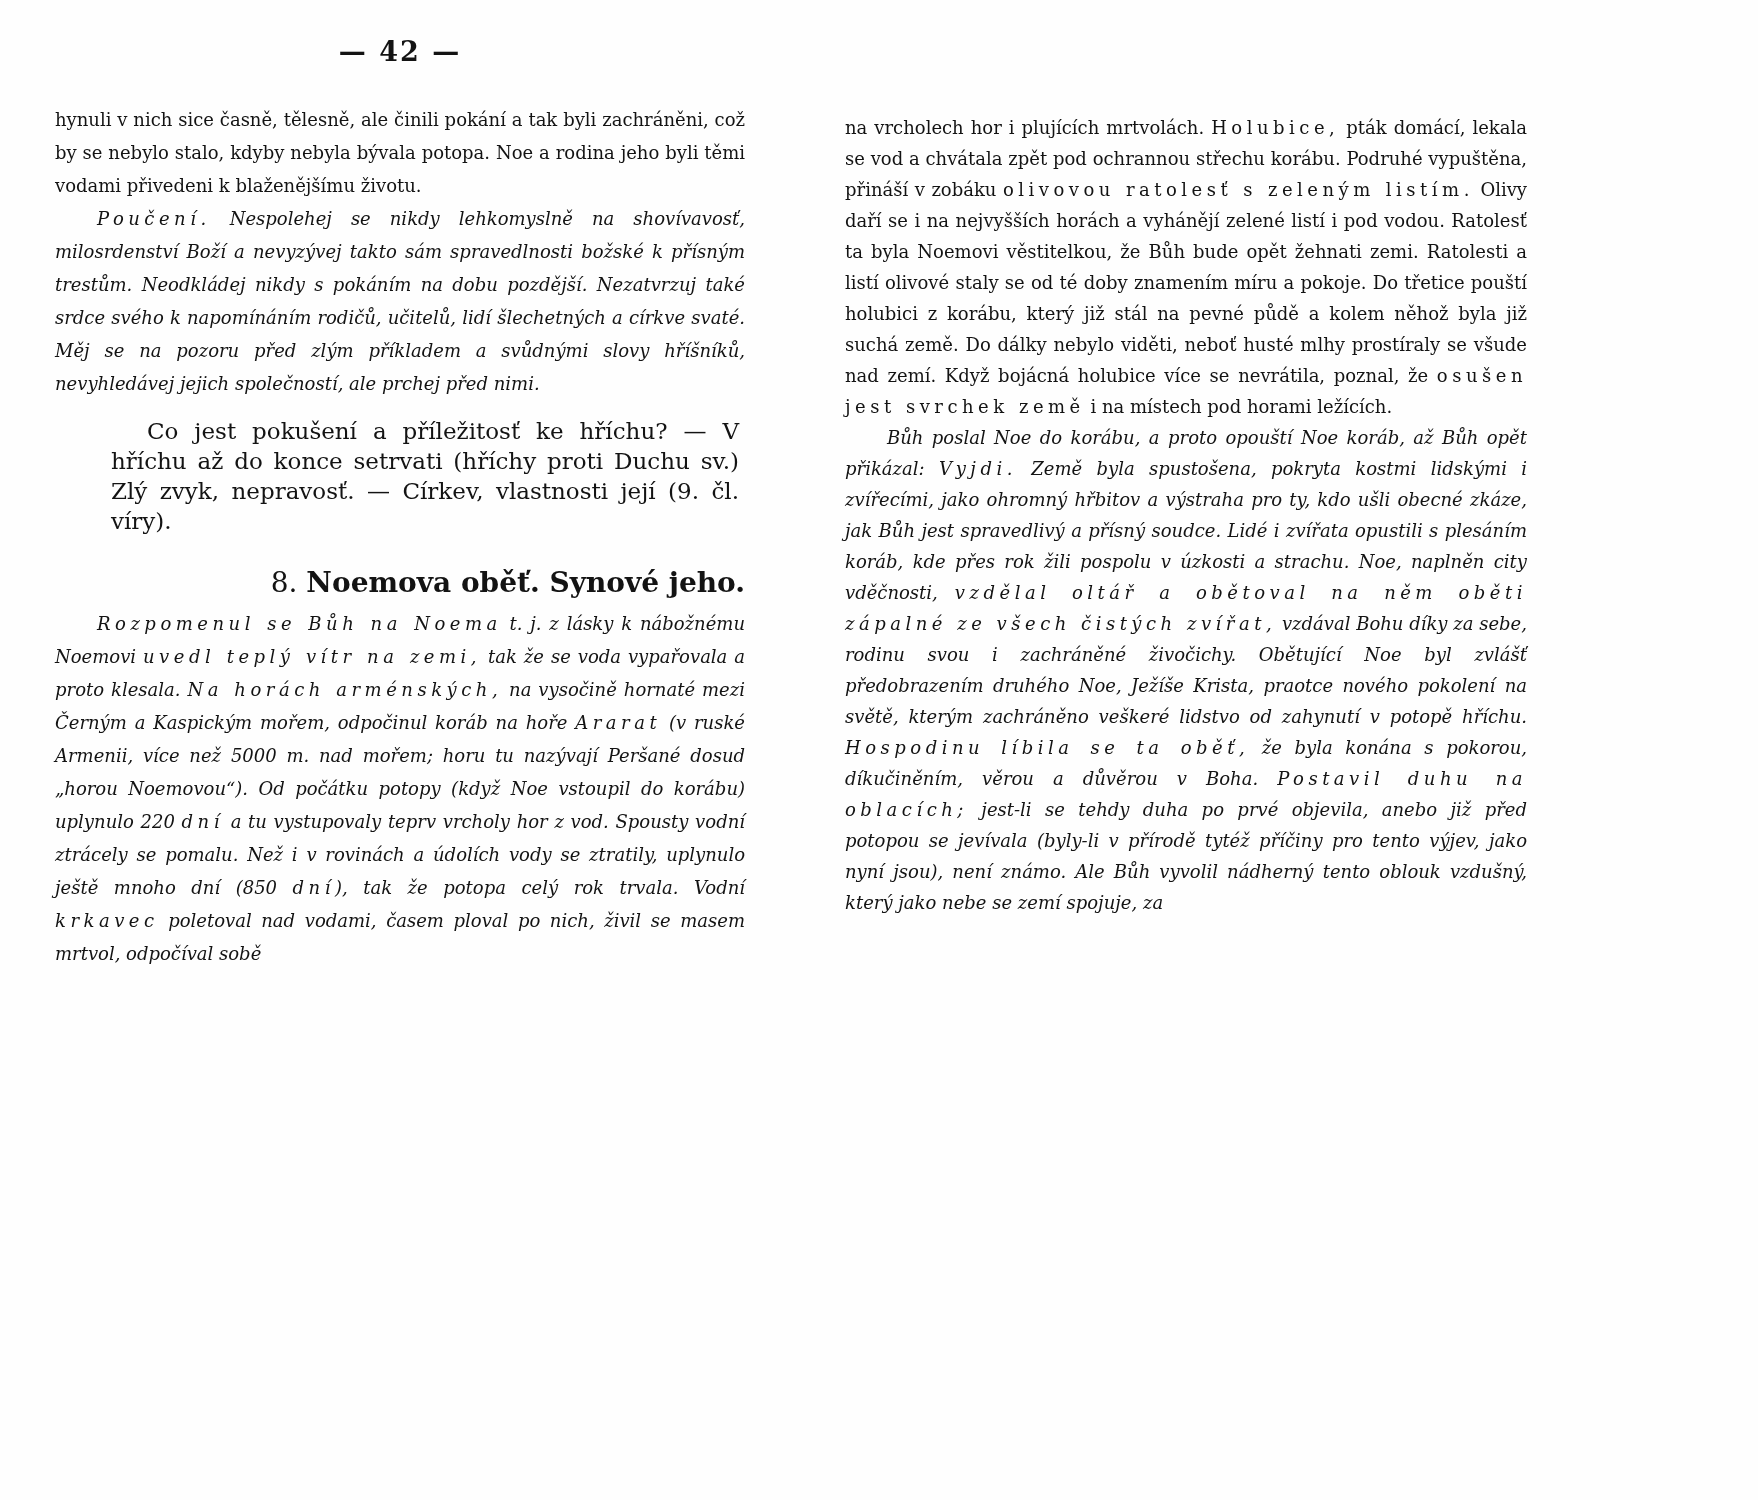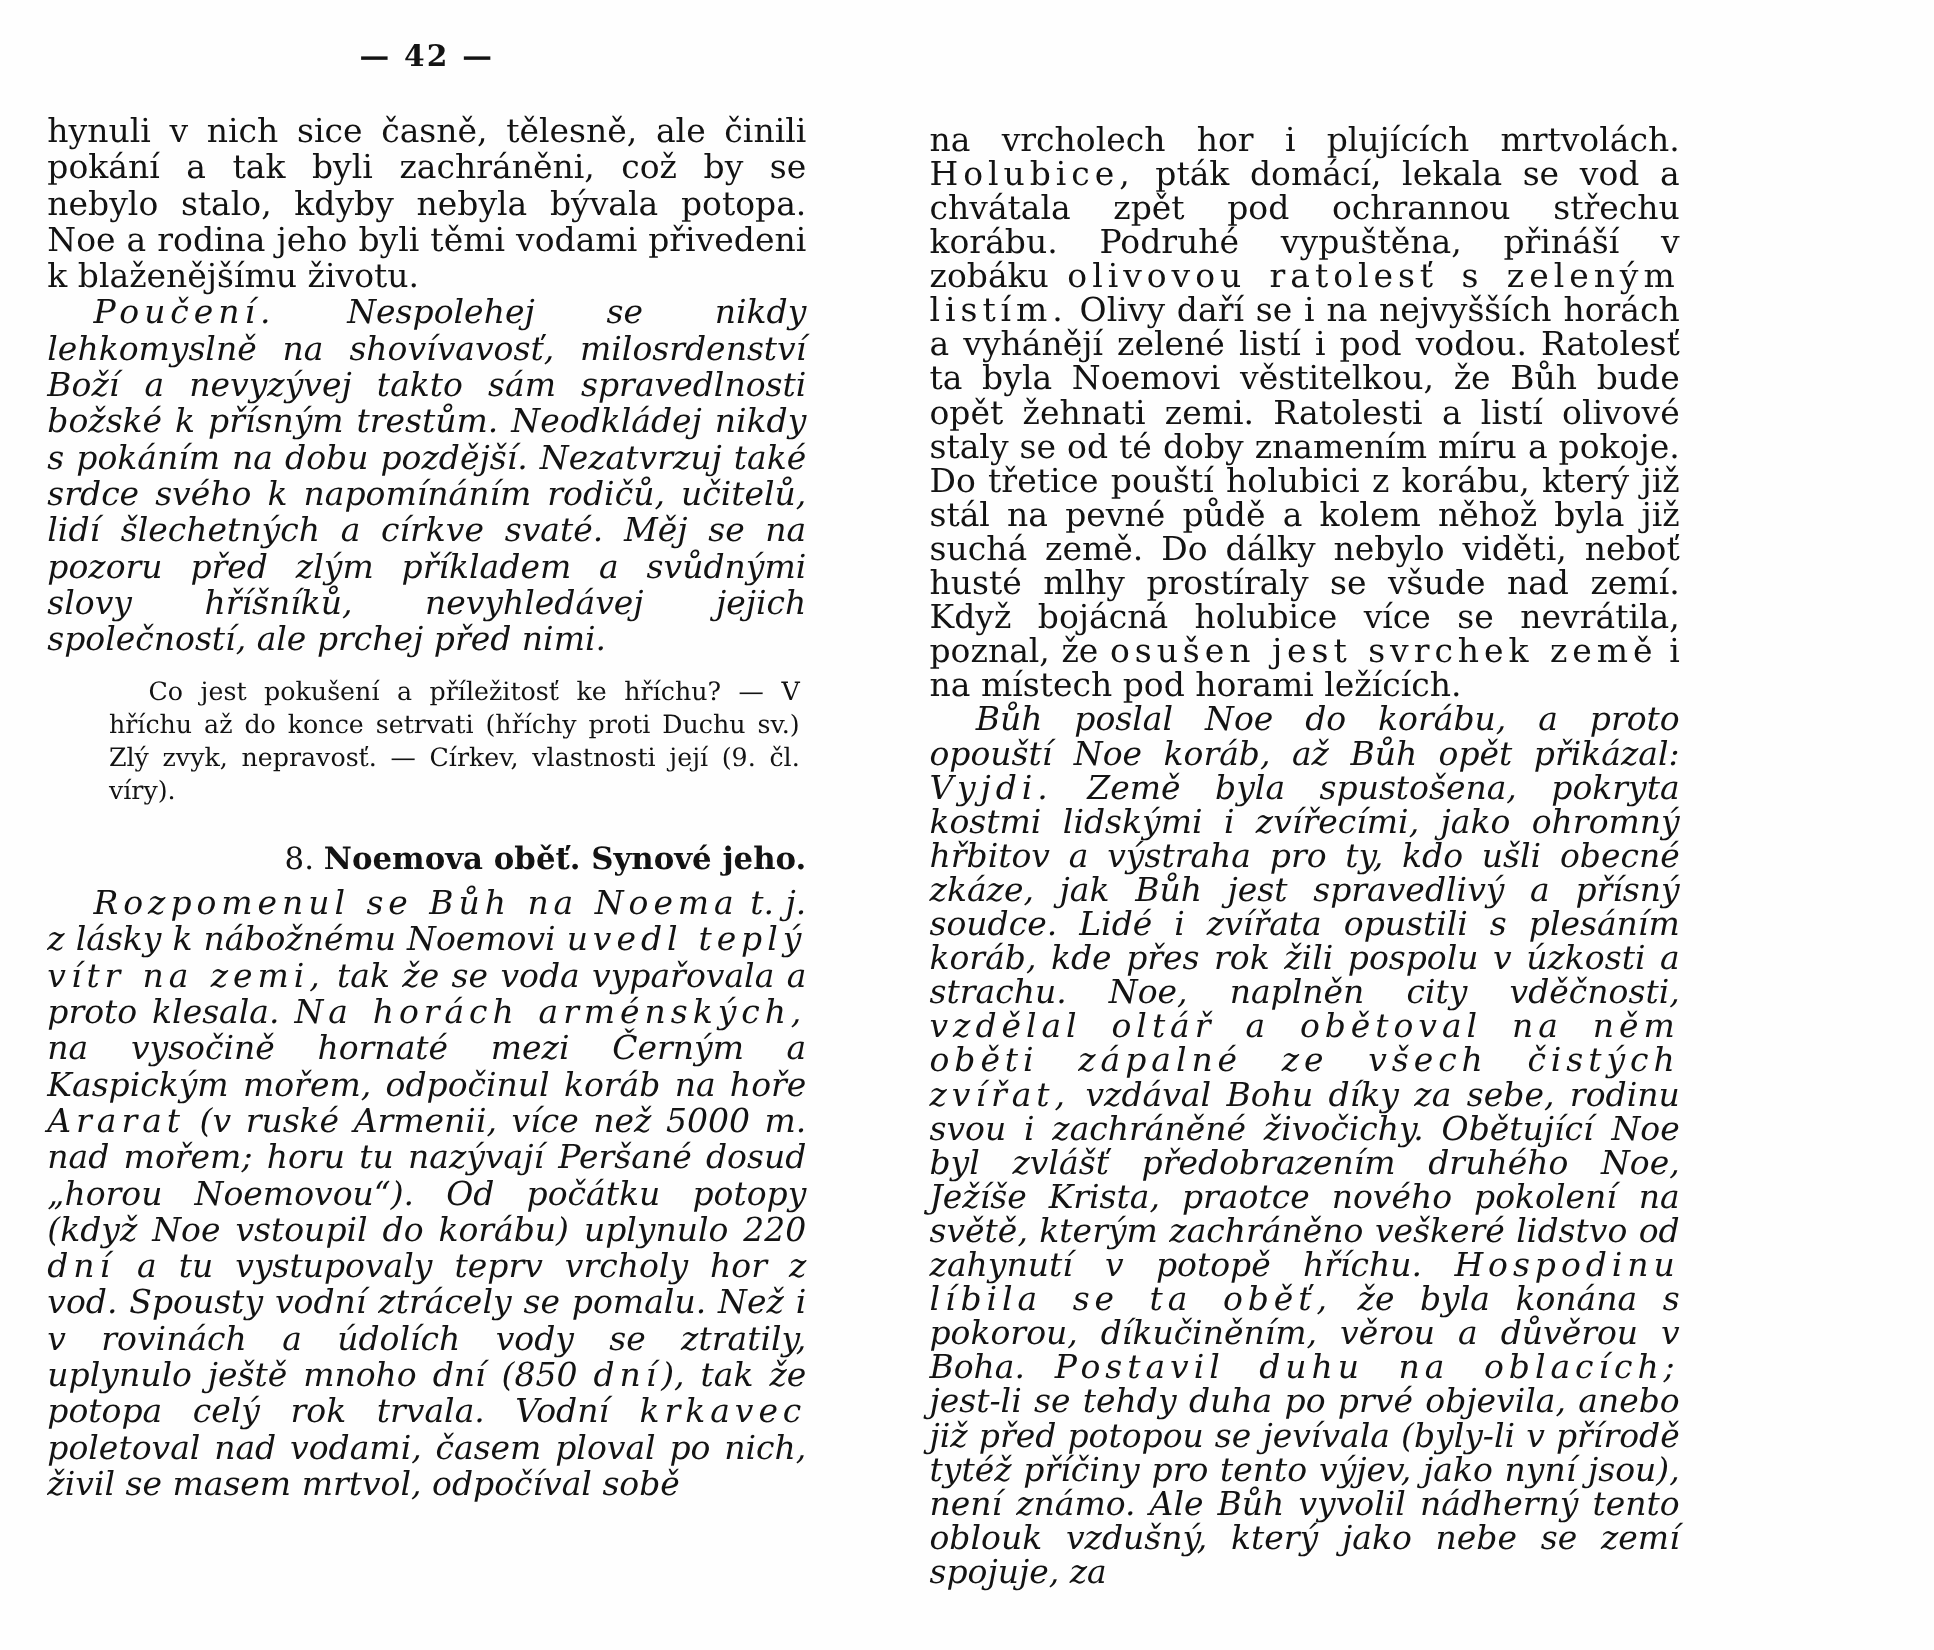--- a/index.html
+++ b/index.html
@@ -12,21 +12,21 @@
     width: 1758px;
     height: 1500px;
     overflow: hidden;
     font-family: "DejaVu Serif", "Liberation Serif", serif;
     color: #131313;
   }
   .page {
     position: absolute;
   }
   .page-left {
-    left: 43px;
+    left: 55px;
     top: 36px;
     width: 690px;
   }
   .page-right {
     left: 845px;
     top: 112px;
     width: 682px;
   }
   .page-number {
     display: block;
@@ -35,21 +35,21 @@
     font-weight: bold;
     letter-spacing: 2px;
     margin-bottom: 36px;
   }
   .page-right .page-number {
     margin-bottom: 28px;
   }
   .page-content p.body-paragraph {
     margin: 0;
     text-align: justify;
-    font-size: 30px;
+    font-size: 18px;
     line-height: 33px;
     font-weight: 500;
   }
   .page-right .page-content p.body-paragraph {
     line-height: 31px;
   }
   .page-content p.indent {
     text-indent: 42px;
     font-style: italic;
   }

